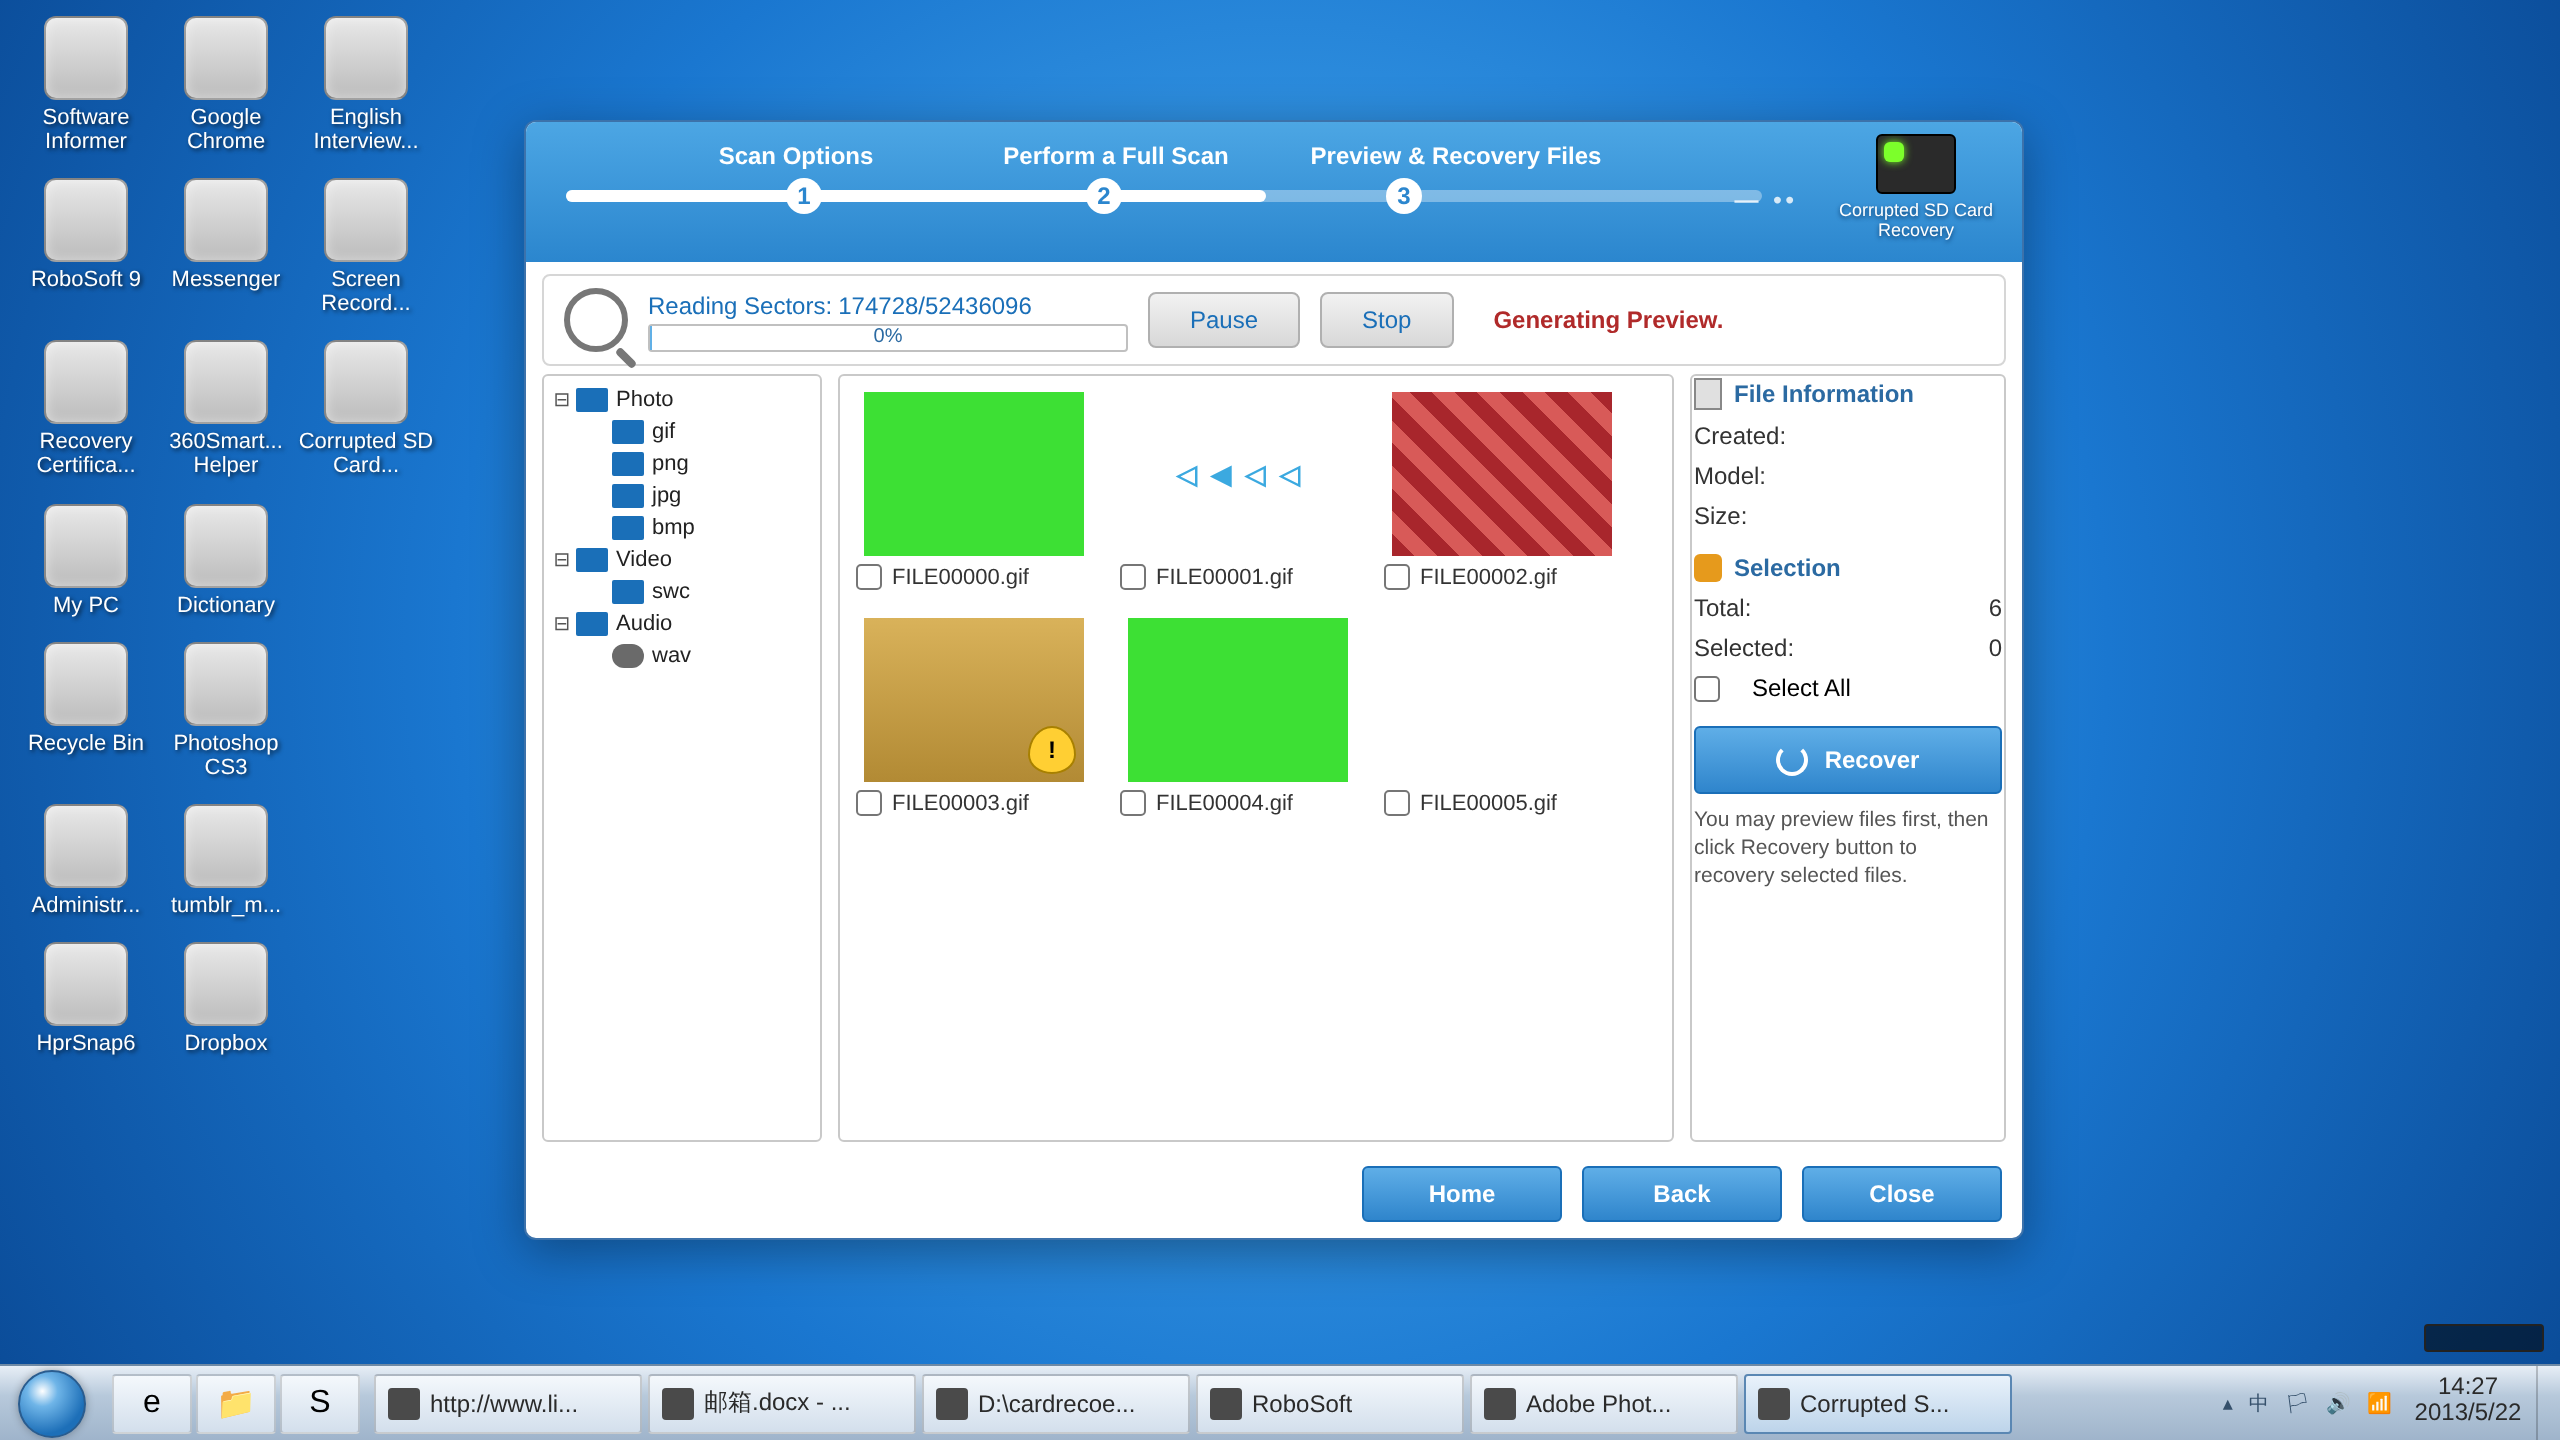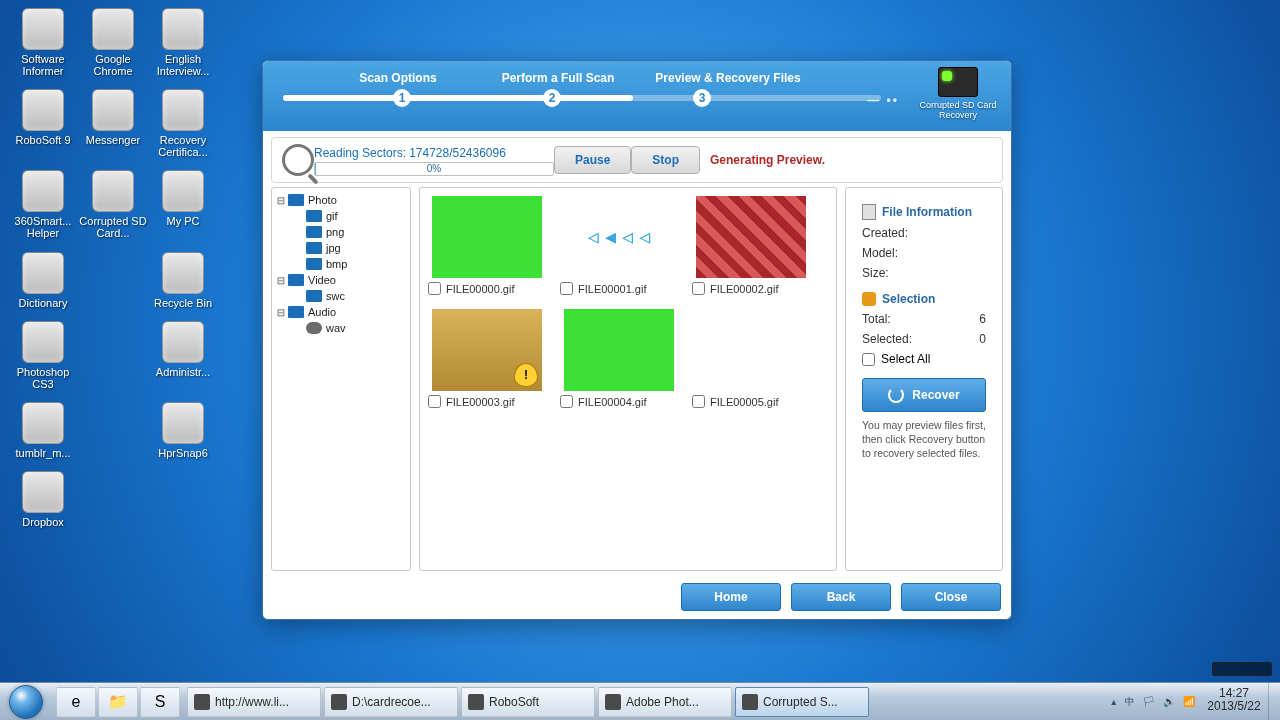--- a/index.html
+++ b/index.html
@@ -24,29 +24,29 @@
 .step-track { position: absolute; left: 20px; right: 130px; top: 34px; height: 6px; background: rgba(255,255,255,.35); border-radius: 3px; }
 .step-prog { position: absolute; left: 20px; top: 34px; height: 6px; background: #fff; border-radius: 3px; }
 .step-node { position: absolute; top: 28px; width: 18px; height: 18px; border-radius: 50%; background: #fff; color: #2b86ce; text-align: center; line-height: 18px; font-weight: bold; }
 .step-etc { position: absolute; top: 32px; right: 112px; color: rgba(255,255,255,.8); letter-spacing: 2px; font-weight: bold; }
 .stepbar .sdcard { position: absolute; right: 8px; top: 6px; width: 90px; text-align:center; }
 .stepbar .sdcard .chip { width: 40px; height: 30px; margin: 0 auto 3px auto; background: #2a2a2a; border: 1px solid #000; border-radius: 3px; position: relative; }
 .stepbar .sdcard .chip::after { content:""; position:absolute; top:3px; left:3px; width:10px; height:10px; background:#7cff2b; border-radius:3px; box-shadow:0 0 4px #7cff2b; }
 .stepbar .sdcard .cap { font-size: 9px; font-weight: normal; color: #fff; text-shadow:0 1px 2px #0a3a6b; }
 
 
-.progrow { height: 46px; border: 1px solid #d6d6d6; margin: 6px 8px 4px 8px; border-radius: 4px; display: flex; align-items: center; padding: 0 10px; }
+.progrow { height: 46px; border: 1px solid #d6d6d6; margin: 6px 8px 4px 8px; border-radius: 4px; display: flex; align-items: center; padding: 0 10px; gap: 10px; }
 .progrow .mag { width: 32px; height: 32px; border: 3px solid #777; border-radius: 50%; position: relative; }
 .progrow .mag::after { content:""; position:absolute; right:-8px; bottom:-8px; width:12px; height:4px; background:#777; transform:rotate(45deg); border-radius:2px; }
 .progrow .txtblock { flex: 0 0 240px; }
 .progrow .txtblock .sec { color:#1a6fb8; font-size:11px; }
 .progrow .txtblock .bar { height:14px; border:1px solid #c0c0c0; border-radius:2px; margin-top:2px; position:relative; }
 .progrow .txtblock .bar .fill { position:absolute; left:0; top:0; bottom:0; width:0.3%; background:#61b0e6; }
 .progrow .txtblock .pct { text-align:center; font-size:10px; color:#2b6aa2; margin-top:-13px; }
-.abtn { padding: 6px 20px; border: 1px solid #b0b0b0; border-radius: 4px; background: linear-gradient(#f2f2f2,#d8d8d8); color:#1a6fb8; font-weight:bold; cursor:pointer; }
+.abtn { padding: 6px 20px; border: 1px solid #b0b0b0; border-radius: 4px; background: linear-gradient(#f2f2f2,#d8d8d8); color:#1a6fb8; font-weight:normal; cursor:pointer; }
 .progrow .status { color:#b02a2a; font-weight:bold; margin-left:10px; }
 
 
 .mainbody { flex:1; display:flex; gap:8px; padding:0 8px 4px 8px; min-height:0; }
 .treepane { flex:0 0 140px; border:1px solid #c9c9c9; border-radius:3px; background:#fff; padding:4px; overflow:auto; }
 .treepane .trow { display:flex; align-items:center; height:16px; cursor:pointer; }
 .treepane .tgg { width:10px; text-align:center; color:#555; font-size:10px; }
 .treepane .ticn { width:16px; height:12px; background:#1a6fb8; margin:0 4px 0 2px; border-radius:1px; }
 .treepane .ticn.aud { background:#6a6a6a; border-radius:6px; }
 .treepane .tlbl { font-size:11px; color:#222; }
@@ -57,26 +57,26 @@
 .thumb .img.green { background:#3de034; }
 .thumb .img.cursors { background:#fff; font-size:22px; color:#3ba9e0; }
 .thumb .img.pixel { background:repeating-linear-gradient(45deg,#a8262c 0 8px,#d85a58 8px 16px); }
 .thumb .img.folder { background:linear-gradient(#d9b25a,#b28a34); position:relative; }
 .thumb .img.folder::after { content:"!"; position:absolute; right:4px; bottom:4px; width:22px; height:22px; background:#ffcf33; border:1px solid #a88000; border-radius:50% 50% 50% 50% / 60% 60% 40% 40%; text-align:center; line-height:22px; color:#000; font-weight:bold; }
 .thumb .img.rockets { background:#fff; font-size:42px; letter-spacing:-6px; background:linear-gradient(90deg,#8fa8b5 0%,#8fa8b5 22%,#e6c03b 22%,#e6c03b 100%); -webkit-background-clip:text; }
 .thumb .row { display:flex; align-items:center; margin-top:4px; }
 .thumb .row input { margin-right:5px; }
 .thumb .row .fn { font-size:11px; color:#333; }
 
-.info { flex:0 0 158px; border:1px solid #c9c9c9; border-radius:3px; background:#fff; padding:16px; display:flex; flex-direction:column; gap:6px; }
+.info { flex:0 0 158px; border:1px solid #c9c9c9; border-radius:3px; background:#fff; padding:1px; display:flex; flex-direction:column; gap:6px; }
 .info .sect-h { display:flex; align-items:center; gap:6px; font-weight:bold; color:#2b6aa2; }
 .info .sect-h .i-doc { width:14px; height:16px; background:#e0e0e0; border:1px solid #888; }
 .info .sect-h .i-hand { width:14px; height:14px; background:#e69a1c; border-radius:3px; }
 .info .kv { display:flex; justify-content:space-between; font-size:11px; color:#333; }
-.info .selall { display:flex; align-items:center; gap:6px; font-size:11px; cursor:pointer; }
+.info .selall { display:flex; align-items:center; gap:16px; font-size:11px; cursor:pointer; }
 .recbtn { margin-top:6px; padding:8px 0; background:linear-gradient(#5faee7,#2f85cc); border:1px solid #1a6fb8; border-radius:3px; color:#fff; font-weight:bold; text-align:center; cursor:pointer; display:flex; align-items:center; justify-content:center; gap:8px; }
 .recbtn .spin { width:16px; height:16px; border:2px solid #fff; border-top-color:transparent; border-radius:50%; }
 .info .hint { font-size:10.5px; color:#555; line-height:1.35; }
 
 .footerbtns { padding:8px 10px; display:flex; justify-content:flex-end; gap:10px; }
 .footerbtns .fbtn { width:100px; padding:6px 0; text-align:center; border:1px solid #1a6fb8; border-radius:3px; background:linear-gradient(#5faee7,#2f85cc); color:#fff; font-weight:bold; cursor:pointer; }
 
 
 .minitray { position:absolute; right:8px; bottom:44px; width:60px; height:14px; background: rgba(0,0,0,.55); border:1px solid #222; border-radius:2px; }
 
@@ -114,20 +114,24 @@
     <div class="di">
       <div class="ic"></div>
       <div class="lbl">RoboSoft 9</div>
     </div>
     <div class="di">
       <div class="ic"></div>
       <div class="lbl">Messenger</div>
     </div>
     <div class="di">
       <div class="ic"></div>
+      <div class="lbl">Screen Record...</div>
+    </div>
+    <div class="di">
+      <div class="ic"></div>
       <div class="lbl">Recovery Certifica...</div>
     </div>
     <div class="di">
       <div class="ic"></div>
       <div class="lbl">360Smart... Helper</div>
     </div>
     <div class="di">
       <div class="ic"></div>
       <div class="lbl">Corrupted SD Card...</div>
     </div>
@@ -354,20 +358,24 @@
     <div class="p">📁</div>
     <div class="p">S</div>
   </div>
   <div class="tasks" id="tasks">
       <div class="task">
         <div class="ti"></div>
         <span>http://www.li...</span>
       </div>
       <div class="task">
         <div class="ti"></div>
+        <span>邮箱.docx - ...</span>
+      </div>
+      <div class="task">
+        <div class="ti"></div>
         <span>D:\cardrecoe...</span>
       </div>
       <div class="task">
         <div class="ti"></div>
         <span>RoboSoft</span>
       </div>
       <div class="task">
         <div class="ti"></div>
         <span>Adobe Phot...</span>
       </div>

